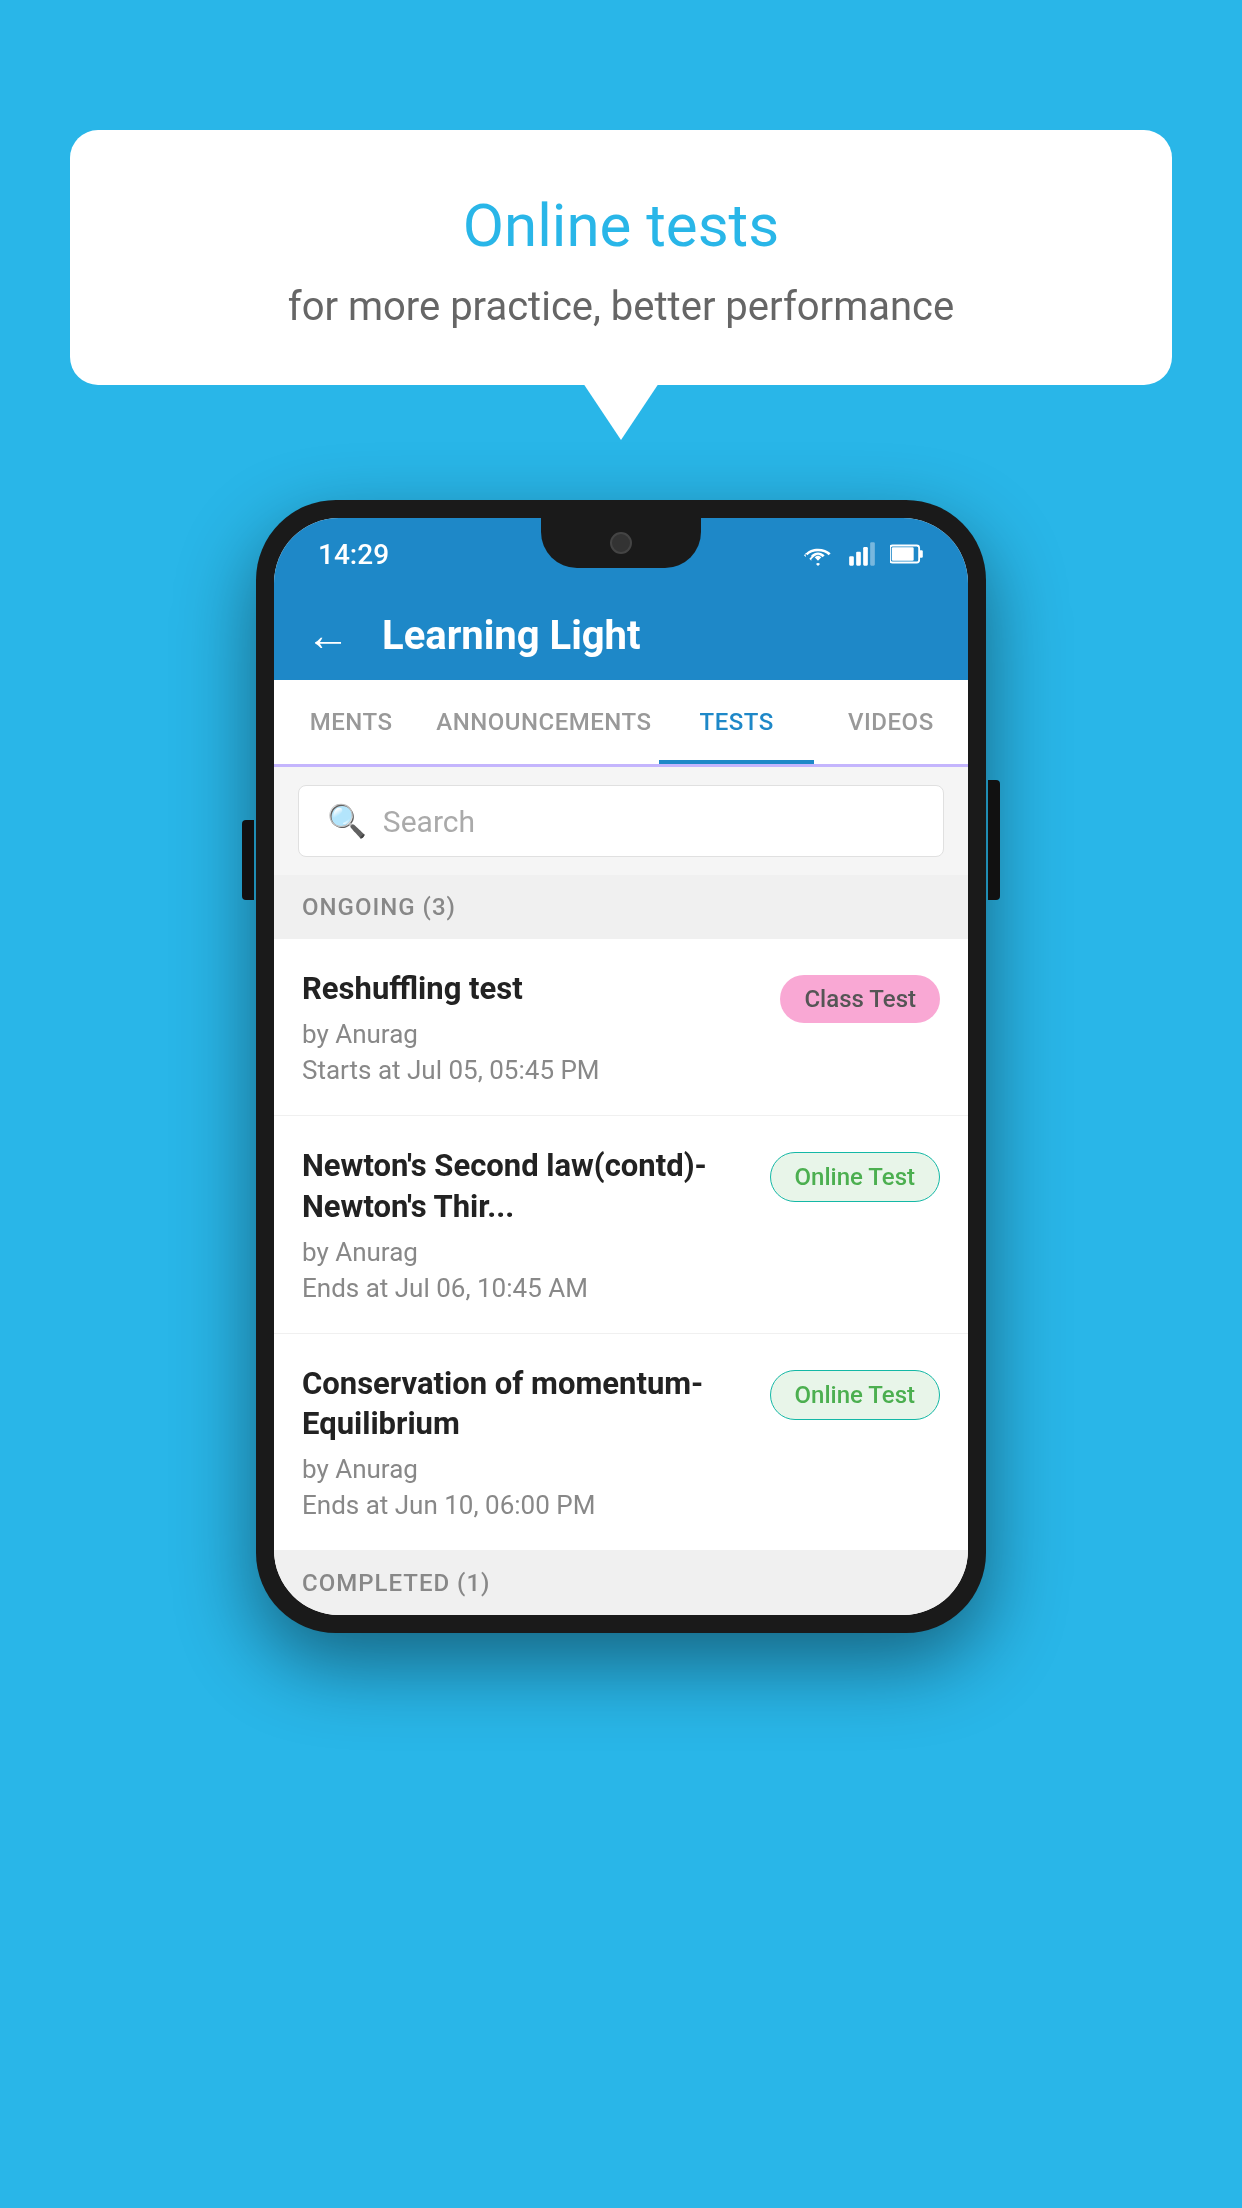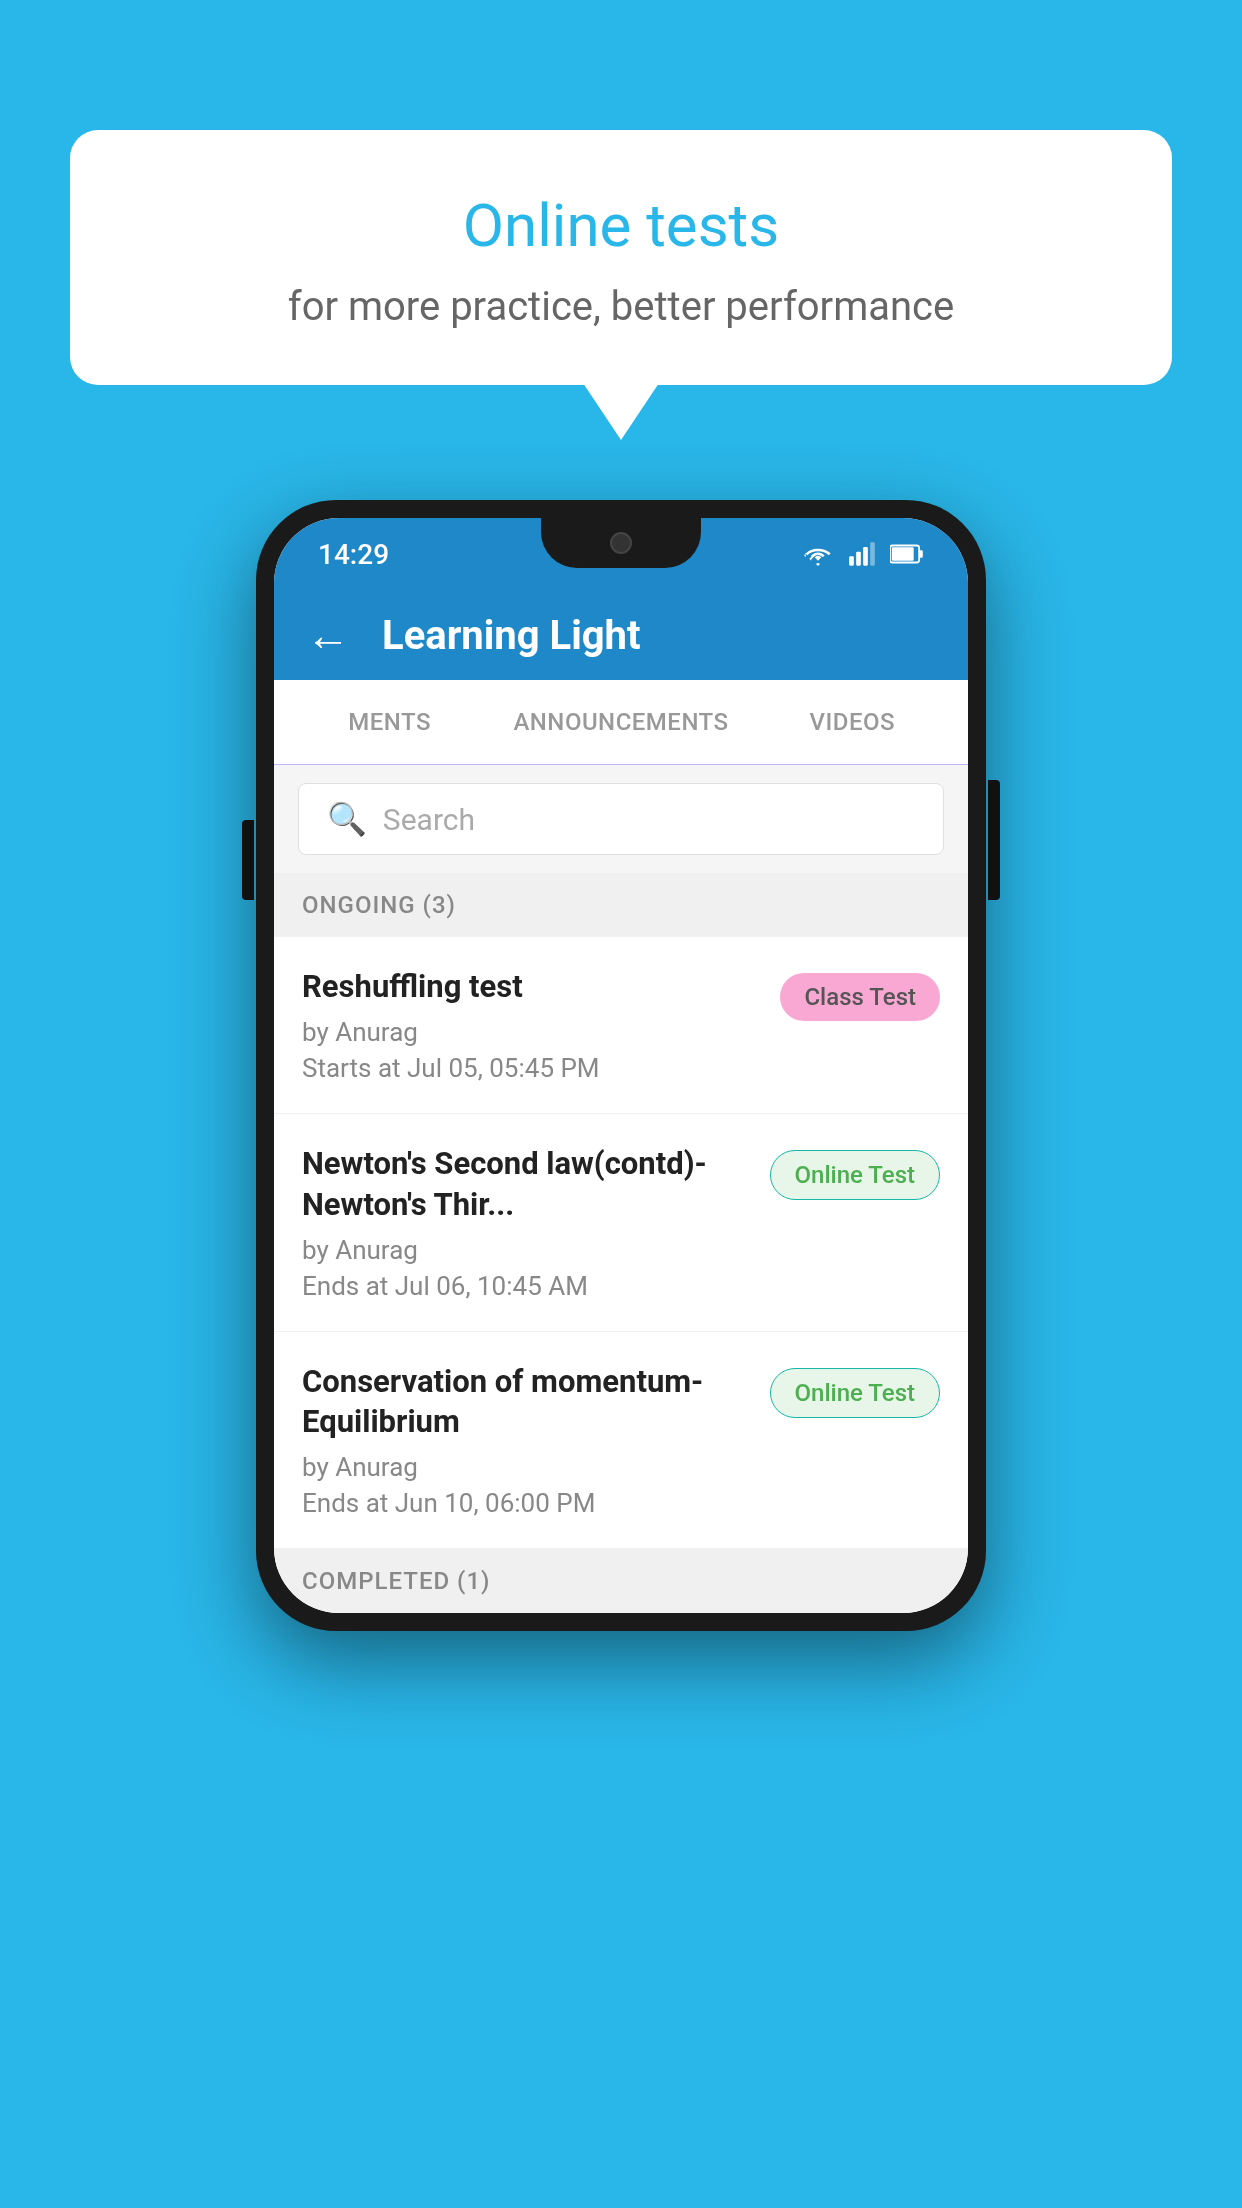--- a/index.html
+++ b/index.html
@@ -175,21 +175,21 @@
     .app-title {
       color: white;
       font-size: 40px;
       font-weight: 700;
     }
 
     
     .tabs-container {
       background: white;
       display: flex;
-      border-bottom: 1px solid #c4b5fd;
+      border-bottom: 3px solid #c4b5fd;
       overflow: hidden;
     }
 
     .tab-item {
       flex: 1;
       text-align: center;
       padding: 28px 8px;
       font-size: 24px;
       color: #999;
       font-weight: 500;
@@ -357,20 +357,23 @@
         <span class="app-title">Learning Light</span>
       </div>
 
       <div class="tabs-container">
         <div class="tab-item">
           <span>MENTS</span>
         </div>
         <div class="tab-item">
           <span>ANNOUNCEMENTS</span>
         </div>
+        <div class="tab-item active">
+          <span>TESTS</span>
+        </div>
         <div class="tab-item">
           <span>VIDEOS</span>
         </div>
       </div>
 
       <div class="search-container">
         <div class="search-box">
           <span class="search-icon">🔍</span>
           <span class="search-text">Search</span>
         </div>

